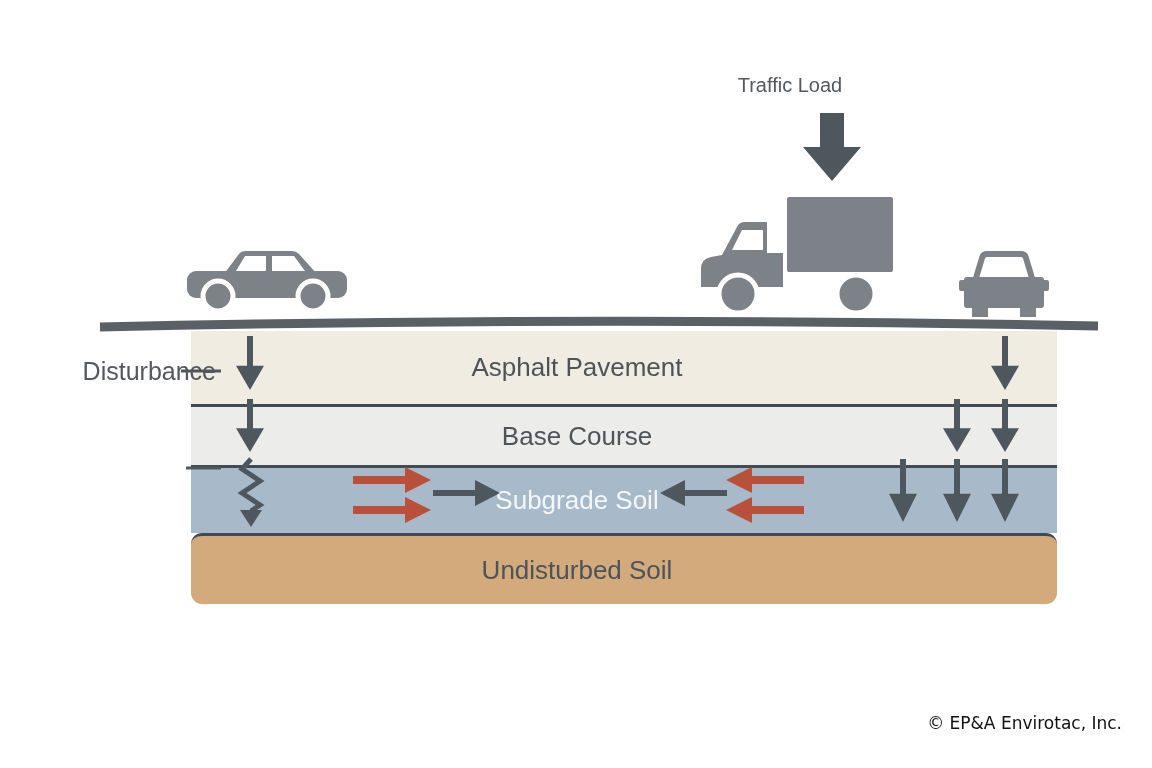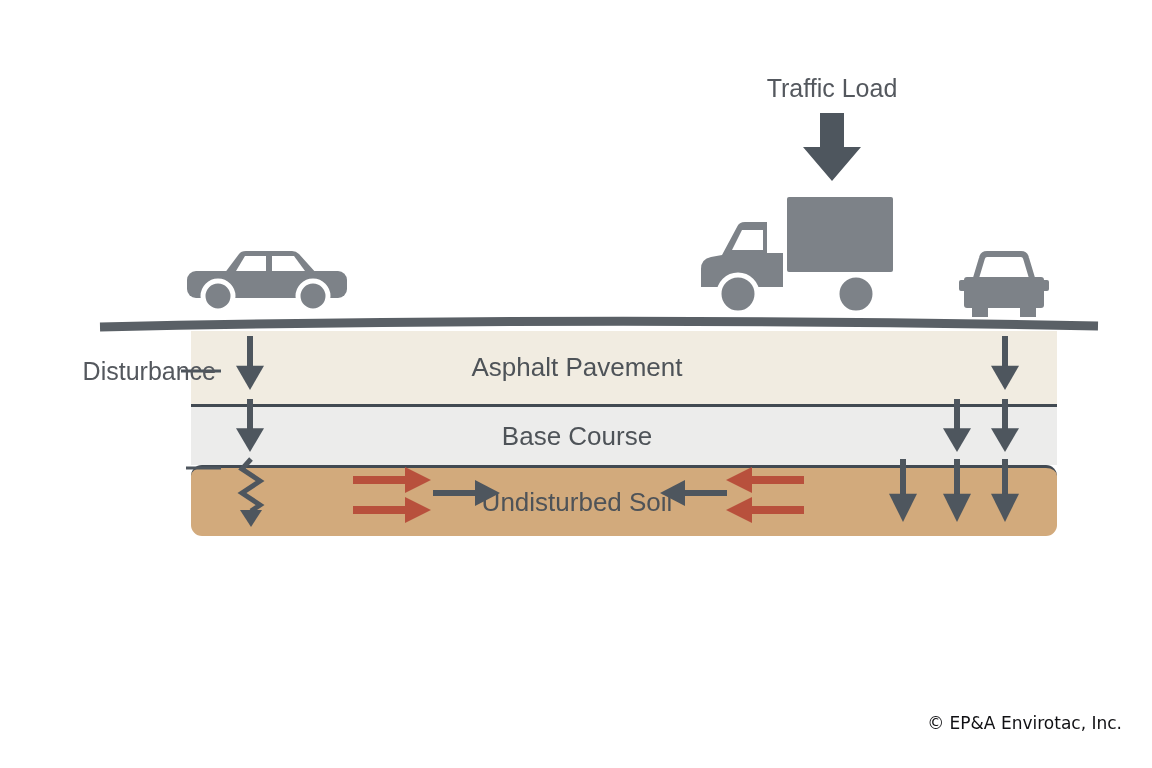--- a/index.html
+++ b/index.html
@@ -14,23 +14,23 @@
     margin:0 auto;
   }
   .abs{position:absolute;}
   .overlay-svg{position:absolute;left:0;top:0;width:1152px;height:768px;z-index:2;pointer-events:none;}
   .fill-dark{fill:var(--arrow-dark,#4e565e);}
   .fill-red{fill:var(--arrow-red,#b8503c);}
   .fill-vehicle{fill:var(--vehicle,#7d8288);}
   .stroke-dark{stroke:var(--arrow-dark,#4e565e);}
 
   .traffic-load-label{
-    left:722px;top:74px;width:220px;
+    left:680px;top:74px;width:220px;
     text-align:center;
-    font-size:25px;font-weight:400;
+    font-size:20px;font-weight:400;
     color:var(--text-gray,#54585e);
     z-index:3;
   }
 
   .layers{
     left:191px;top:331px;width:866px;height:265px;
     z-index:1;
   }
   .layer{
     position:relative;width:100%;
@@ -73,20 +73,23 @@
 <div class="canvas">
 
   <div class="abs traffic-load-label">Traffic Load</div>
 
   <div class="abs layers">
     <div class="layer layer-asphalt">
       <span class="layer-label">Asphalt Pavement</span>
     </div>
     <div class="layer layer-base">
       <span class="layer-label">Base Course</span>
+    </div>
+    <div class="layer layer-subgrade">
+      <span class="layer-label">Subgrade Soil</span>
     </div>
     <div class="layer layer-undisturbed">
       <span class="layer-label">Undisturbed Soil</span>
     </div>
   </div>
 
   <div class="abs side-label side-label-disturbance">Disturbance</div>
 
   <svg class="overlay-svg" viewBox="0 0 1152 768" xmlns="http://www.w3.org/2000/svg">
     <defs>

